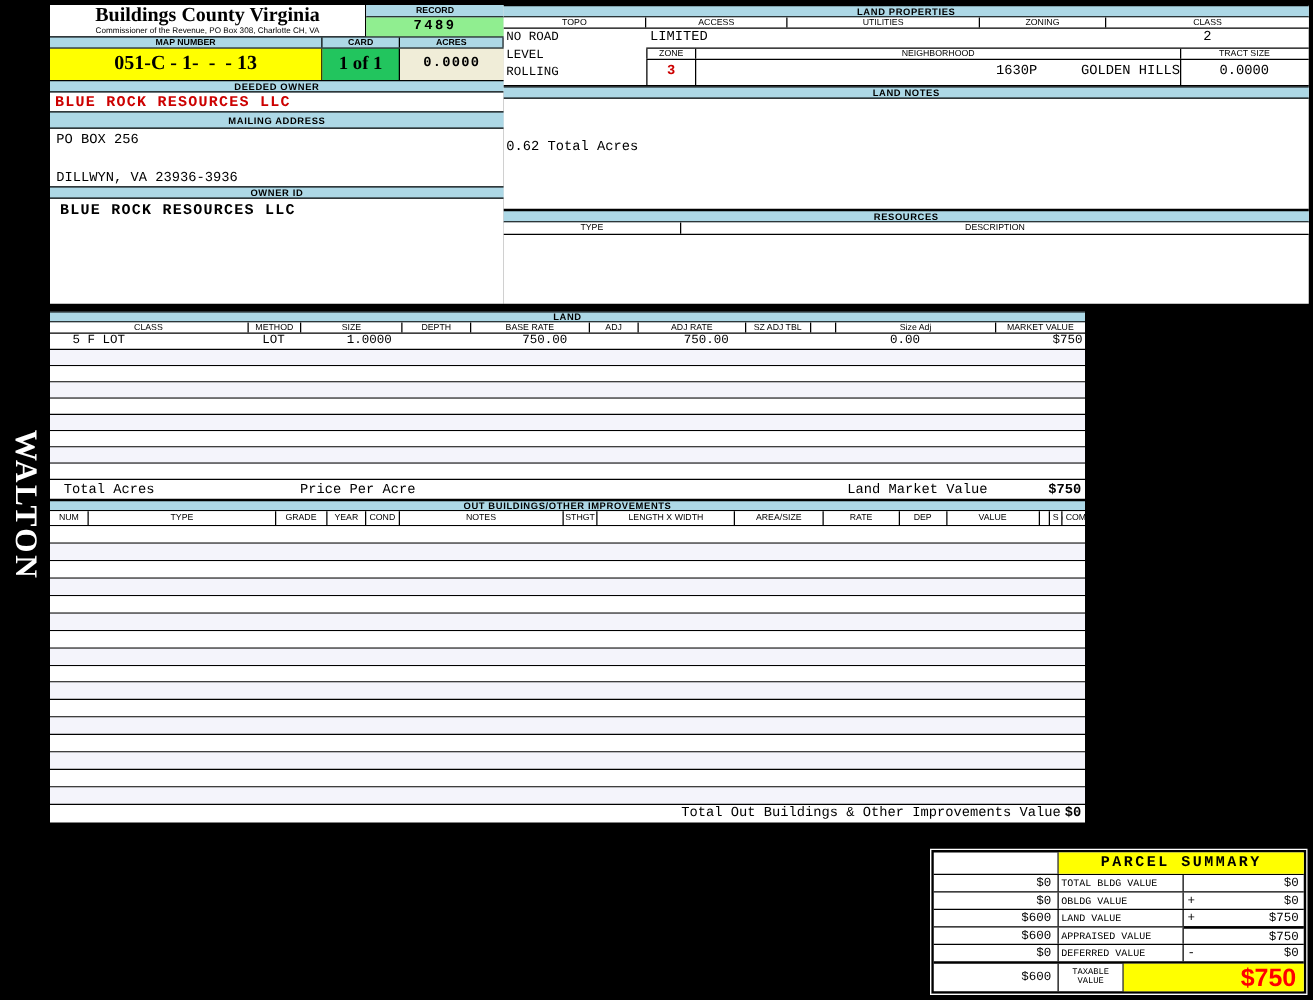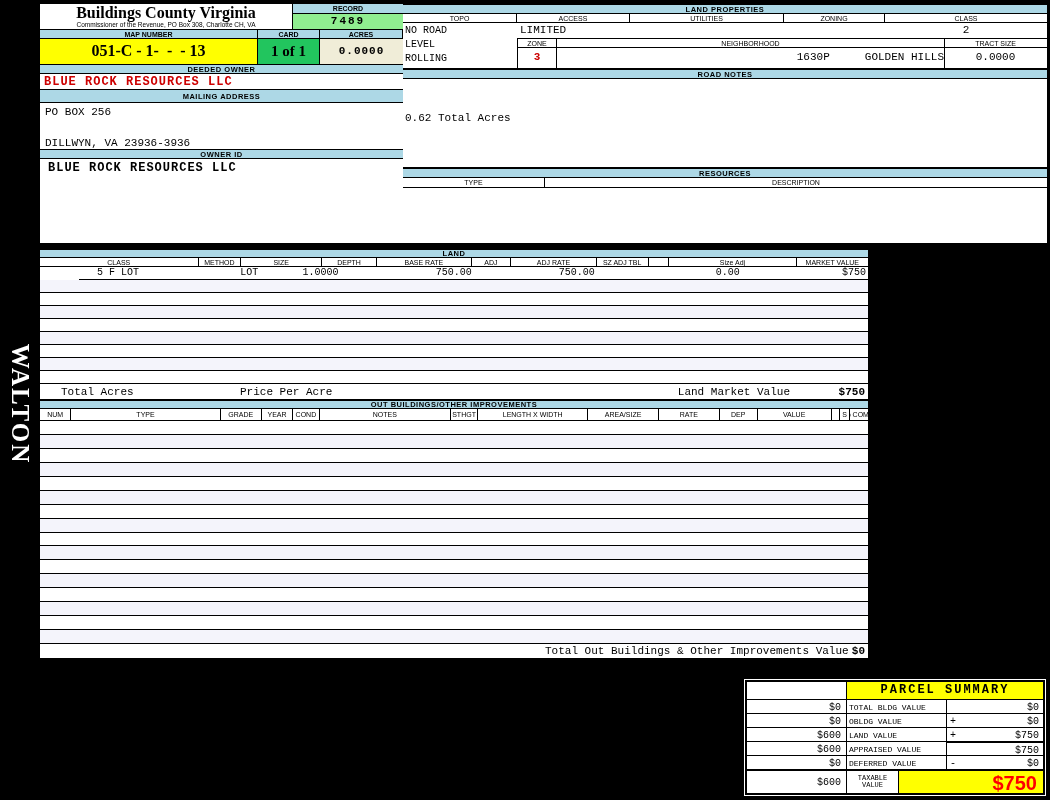--- a/index.html
+++ b/index.html
@@ -74,29 +74,29 @@
   .tract-v { width:101px; text-align:center; font:11px "Liberation Mono",monospace; line-height:18px; }
   .notes-area { height:89px; border-bottom:1px solid #000; font:11px "Liberation Mono",monospace; padding:33px 0 0 2px; }
   .eas-hdr-row { height:10px; }
   .eas-empty { height:55px; }
 
   
   #mc { left:40px; top:249px; width:828px; height:409px; }
   .land-bar { height:9px; }
   .land-hdr { height:9px; }
   .land-data { display:flex; height:13px; border-bottom:1px solid #000;
-               font:10px "Liberation Mono",monospace;margin-left:39px; }
+               font:10px "Liberation Mono",monospace; }
   .land-data div { overflow:hidden; white-space:nowrap; }
   .empty-row { border-bottom:1px solid #000; background:#fff; }
   .empty-row.lav { background:#F4F4FB; }
   #land-empty-rows { height:104px; display:flex; flex-direction:column; }
   #land-empty-rows .empty-row { flex:1; }
   .totals-row { display:flex; height:16px; font:11px "Liberation Mono",monospace;
                 align-items:center; border-bottom:1px solid #000; }
-  .t-acres { width:200px; padding-left:21px; }
+  .t-acres { width:200px; padding-left:11px; }
   .t-ppa { width:330px; }
   .t-lmv-label { margin-left:auto; }
   .t-lmv-val { width:78px; text-align:right; padding-right:3px; font-weight:bold; }
   .ob-bar { height:9px; }
   .ob-hdr { height:12px; }
   #ob-empty-rows { height:223px; display:flex; flex-direction:column; }
   #ob-empty-rows .empty-row { flex:1; }
   .ob-total { position:relative; height:14px; font:11px "Liberation Mono",monospace; }
   .ob-total-label { position:absolute; left:505px; top:1px; }
   .ob-total-val { position:absolute; right:3px; top:1px; font-weight:bold; }
@@ -189,21 +189,21 @@
       <div class="lp-rowC">
         <div class="zone-v">3</div>
         <div class="nbh-v">
           <span class="nbh-code">1630P</span>
           <span class="nbh-name">GOLDEN HILLS</span>
         </div>
         <div class="tract-v">0.0000</div>
       </div>
     </div>
   </div>
-  <div class="bar" style="height:10px">ROAD NOTES</div>
+  <div class="bar" style="height:10px">LAND NOTES</div>
   <div class="notes-area">0.62 Total Acres</div>
   <div class="bar" style="height:10px">RESOURCES</div>
   <div class="hrow eas-hdr-row">
     <div class="hcell" style="width:142px">TYPE</div>
     <div class="hcell" style="width:502px">DESCRIPTION</div>
   </div>
   <div class="eas-empty"></div>
 </div>
 
 <div id="mc" class="card">

